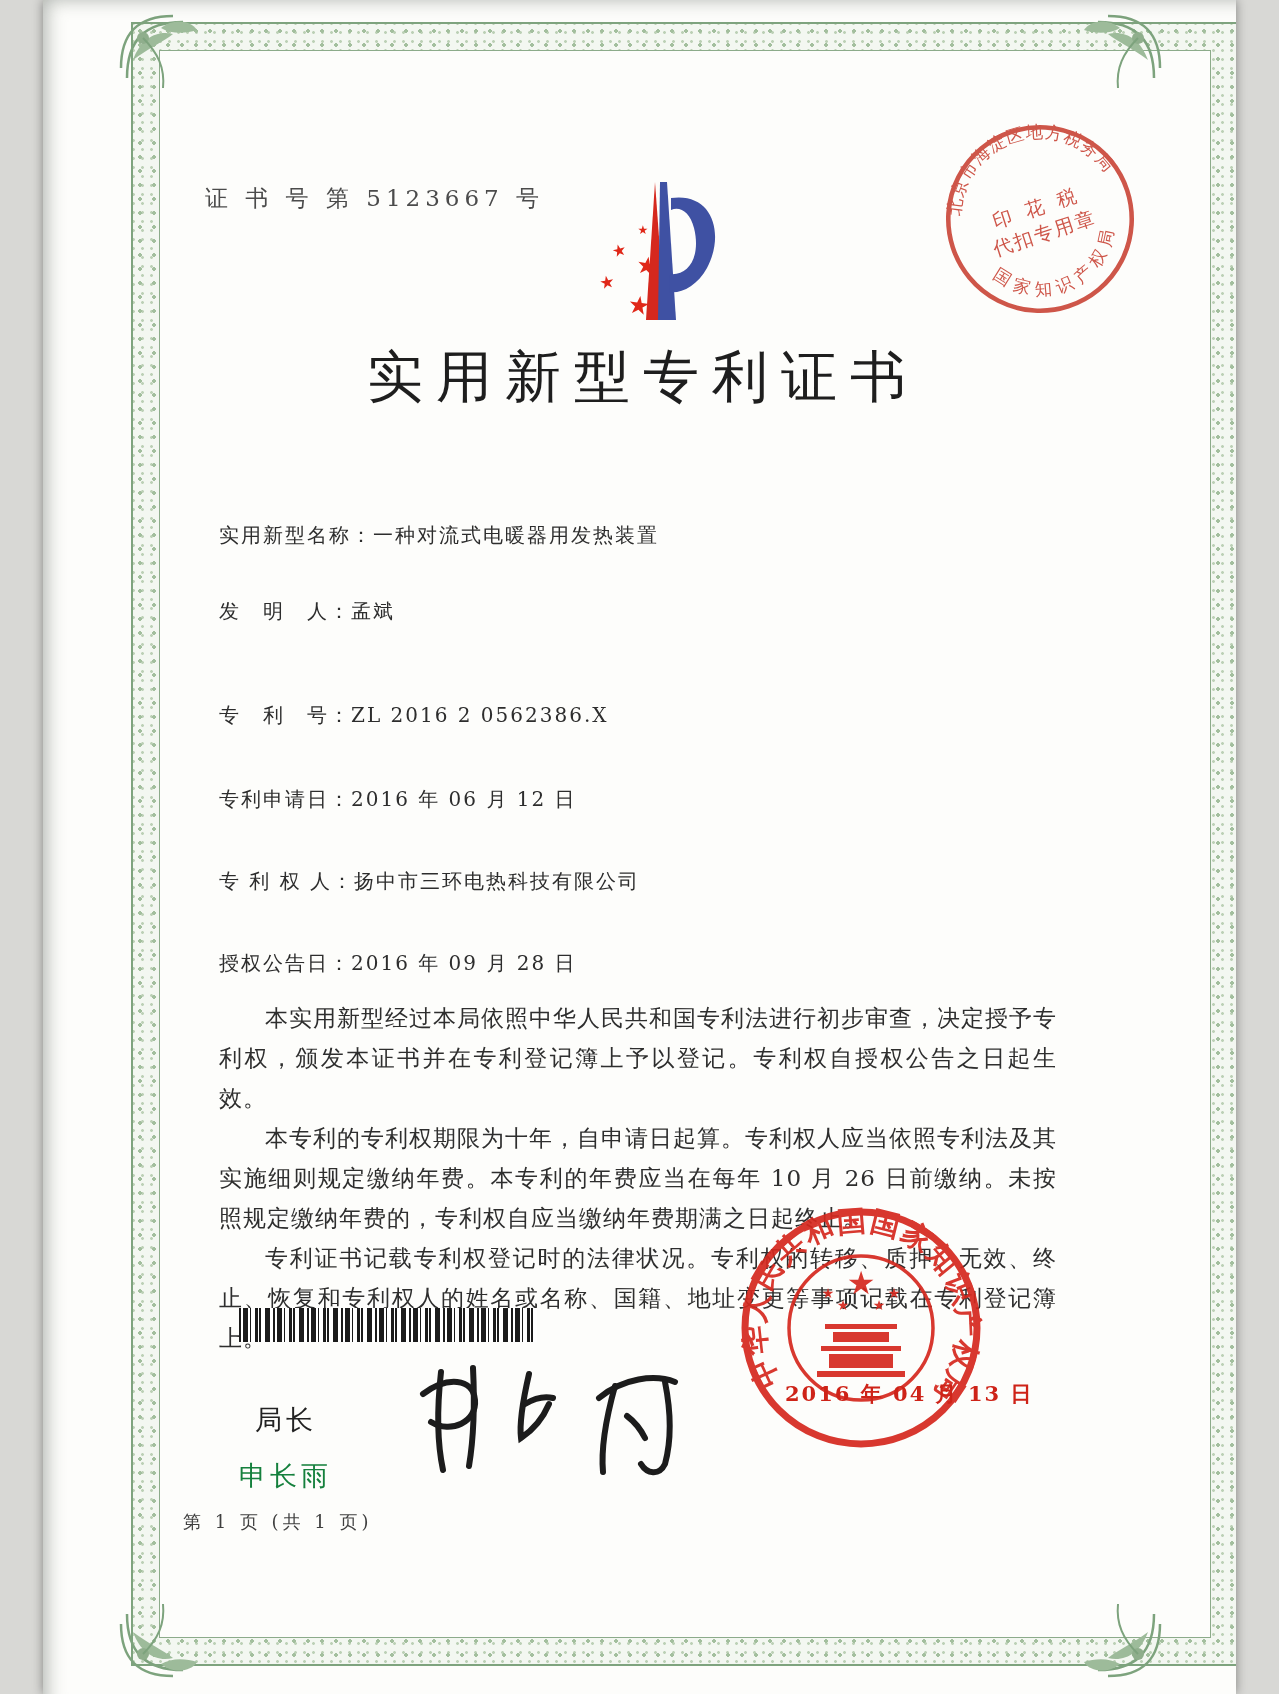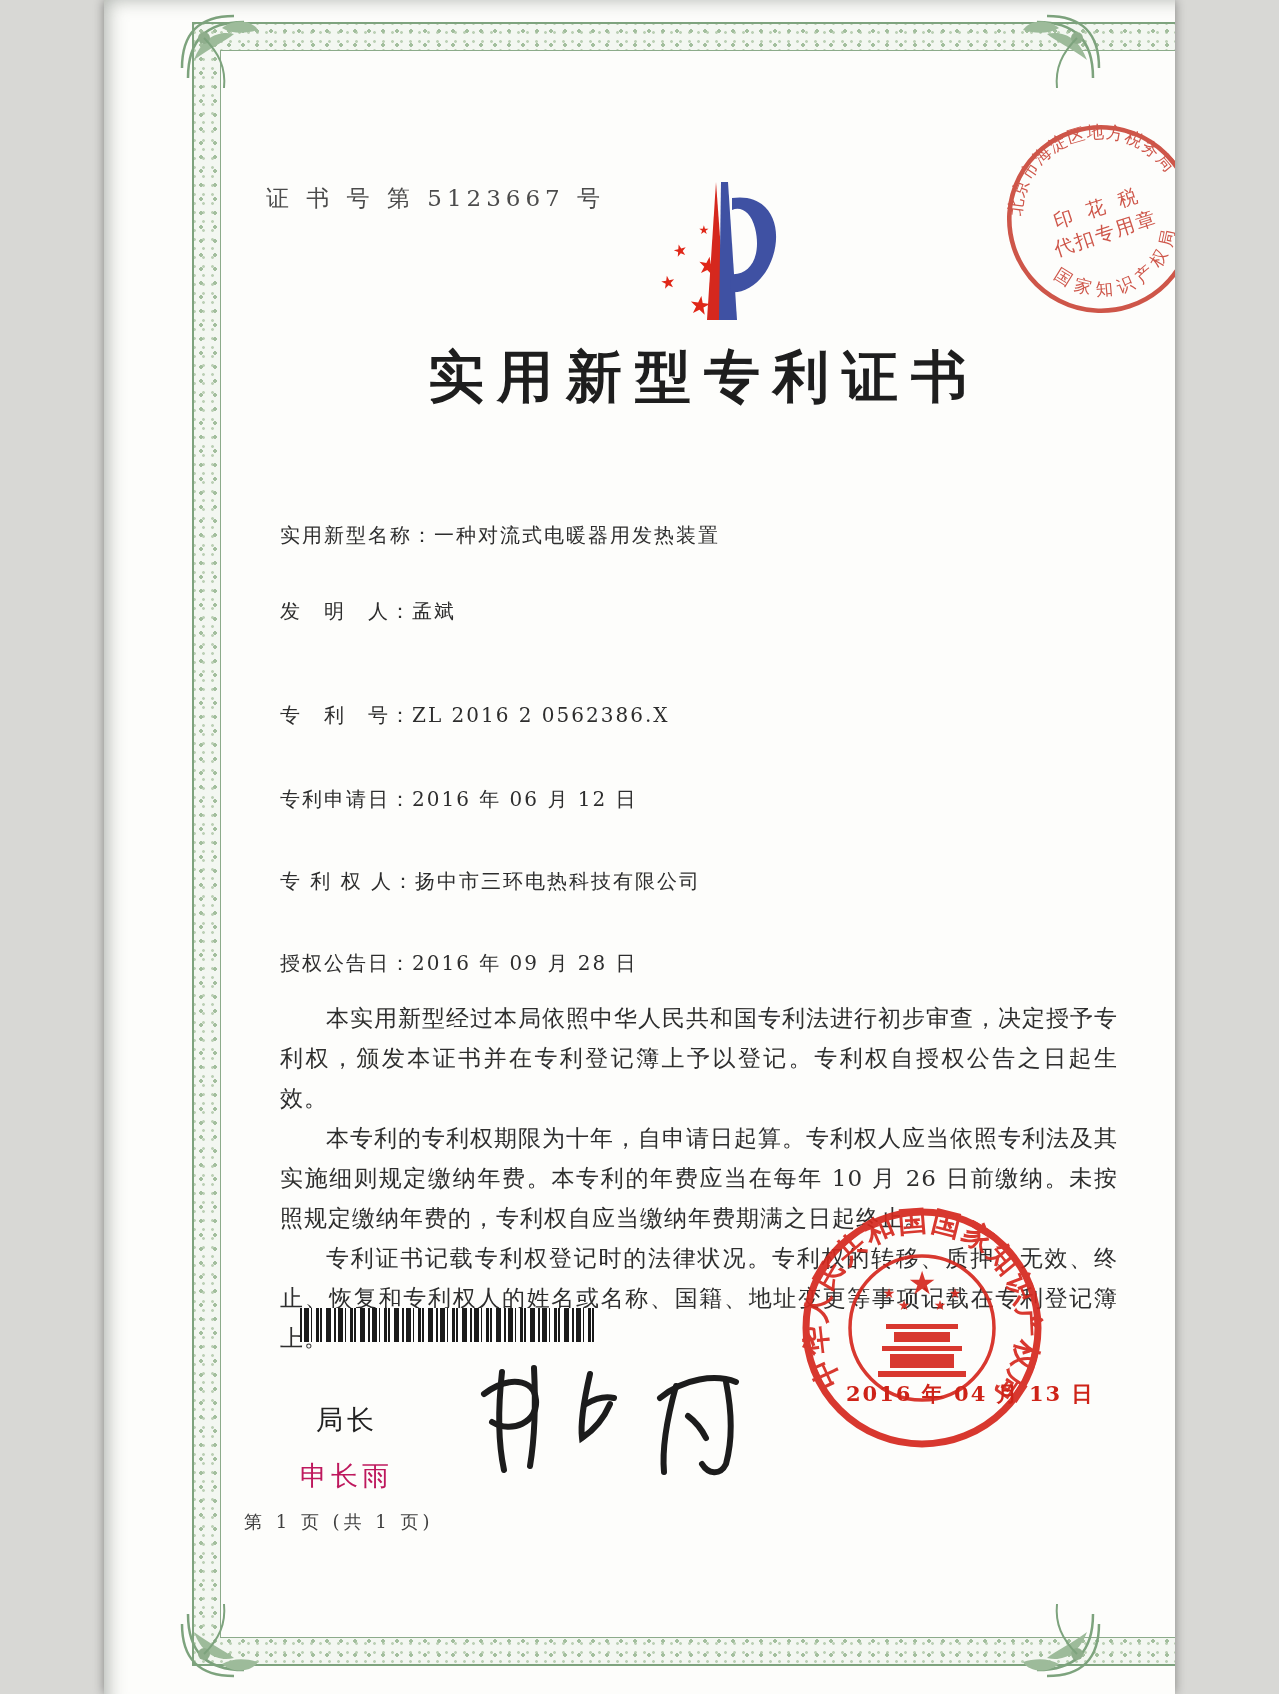--- a/index.html
+++ b/index.html
@@ -1,21 +1,20 @@
 <!DOCTYPE html>
 <html><head>
 <meta charset="utf-8">
 <style>
   html,body{margin:0;padding:0;background:#d8d8d5;}
   .page{
-    position:relative;width:1035px;height:1694px;margin:0 auto;
+    position:relative;width:1193px;height:1694px;margin:0 auto;
     background:#fdfdfb;overflow:hidden;
     box-shadow:0 0 10px rgba(0,0,0,.4);
     font-family:"DejaVu Serif","Liberation Serif",serif;
-    padding-left:36px;
   }
   
   .edge-shade{position:absolute;left:0;top:0;width:100%;height:100%;
     box-shadow:inset 14px 10px 18px -10px rgba(90,100,90,.45);pointer-events:none;z-index:9;}
 
   
   .band{position:absolute;left:88px;top:22px;width:1104px;height:1640px;
     border:2px solid #7ea37e;
     background-color:#f3f7f1;
     background-image:
@@ -36,39 +35,39 @@
 
   
   .logo{position:absolute;left:518px;top:172px;width:164px;height:152px;z-index:4;}
 
   
   .tax-stamp{position:absolute;left:890px;top:112px;width:214px;height:214px;
     transform:rotate(-18deg);opacity:.85;z-index:5;}
   .tax-stamp text{fill:#c6392b;font-family:"DejaVu Serif",serif;}
 
   .title{position:absolute;left:140px;top:340px;width:920px;text-align:center;
-    font-size:56px;font-weight:700;color:#1e1e1e;letter-spacing:13px;z-index:4;}
+    font-size:56px;font-weight:400;color:#1e1e1e;letter-spacing:13px;z-index:4;}
 
   .field{position:absolute;left:176px;font-size:20px;color:#2d2d2d;letter-spacing:2px;z-index:4;}
   .f0{top:522px;} .f1{top:598px;} .f2{top:702px;} .f3{top:786px;} .f4{top:868px;} .f5{top:950px;}
 
   .body-text{position:absolute;left:176px;top:998px;width:838px;z-index:4;}
   .body-text p{margin:0;font-size:23px;line-height:40px;color:#2e2e2e;
     text-align:justify;text-indent:2em;letter-spacing:1px;}
 
   
   .barcode{position:absolute;left:196px;top:1308px;width:298px;height:34px;z-index:4;
     background:repeating-linear-gradient(90deg,
       #1b1b1b 0 2px,#fff 2px 4px,#1b1b1b 4px 9px,#fff 9px 11px,
       #1b1b1b 11px 12px,#fff 12px 16px,#1b1b1b 16px 19px,#fff 19px 20px,
       #1b1b1b 20px 22px,#fff 22px 26px,#1b1b1b 26px 31px,#fff 31px 34px);}
 
   .signer-title{position:absolute;left:212px;top:1402px;font-size:27px;color:#222;
     letter-spacing:4px;z-index:4;font-family:"DejaVu Sans","Liberation Sans",sans-serif;}
-  .signer-name{position:absolute;left:196px;top:1458px;font-size:27px;color:#be185d;
+  .signer-name{position:absolute;left:196px;top:1458px;font-size:27px;color:#15803d;
     letter-spacing:4px;z-index:4;font-family:"DejaVu Sans","Liberation Sans",sans-serif;}
 
   .signature{position:absolute;left:360px;top:1338px;width:300px;height:150px;z-index:6;}
 
   
   .seal{position:absolute;left:688px;top:1198px;width:260px;height:260px;opacity:.92;z-index:5;}
   .seal text{fill:#d5281e;font-family:"DejaVu Serif",serif;}
   .seal-date{position:absolute;left:742px;top:1380px;font-size:21px;font-weight:700;
     color:#ce2318;letter-spacing:2px;z-index:6;}
 

